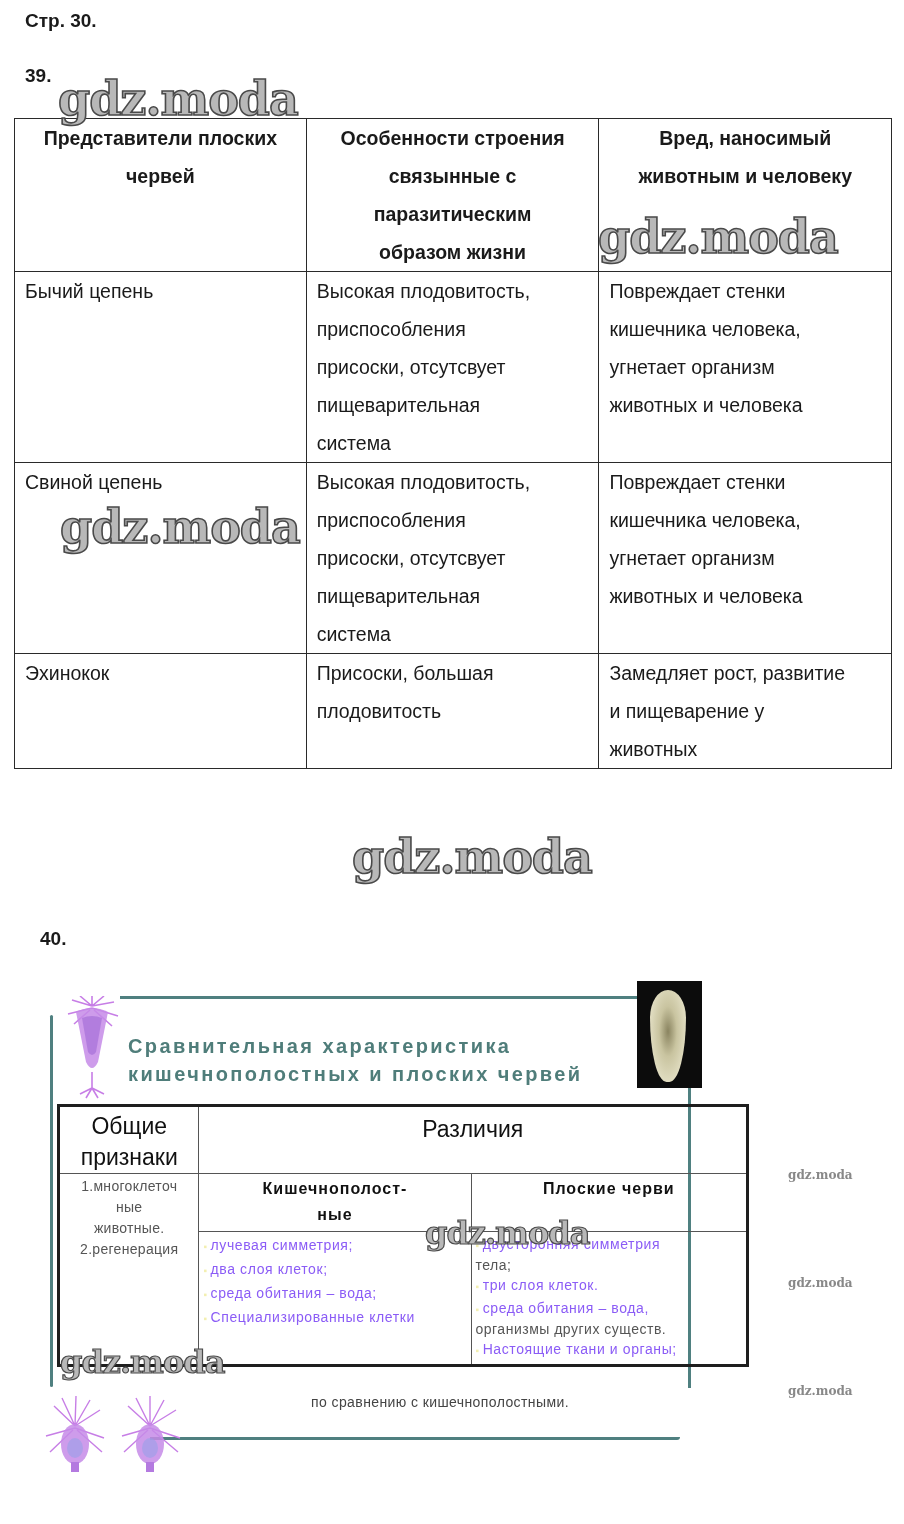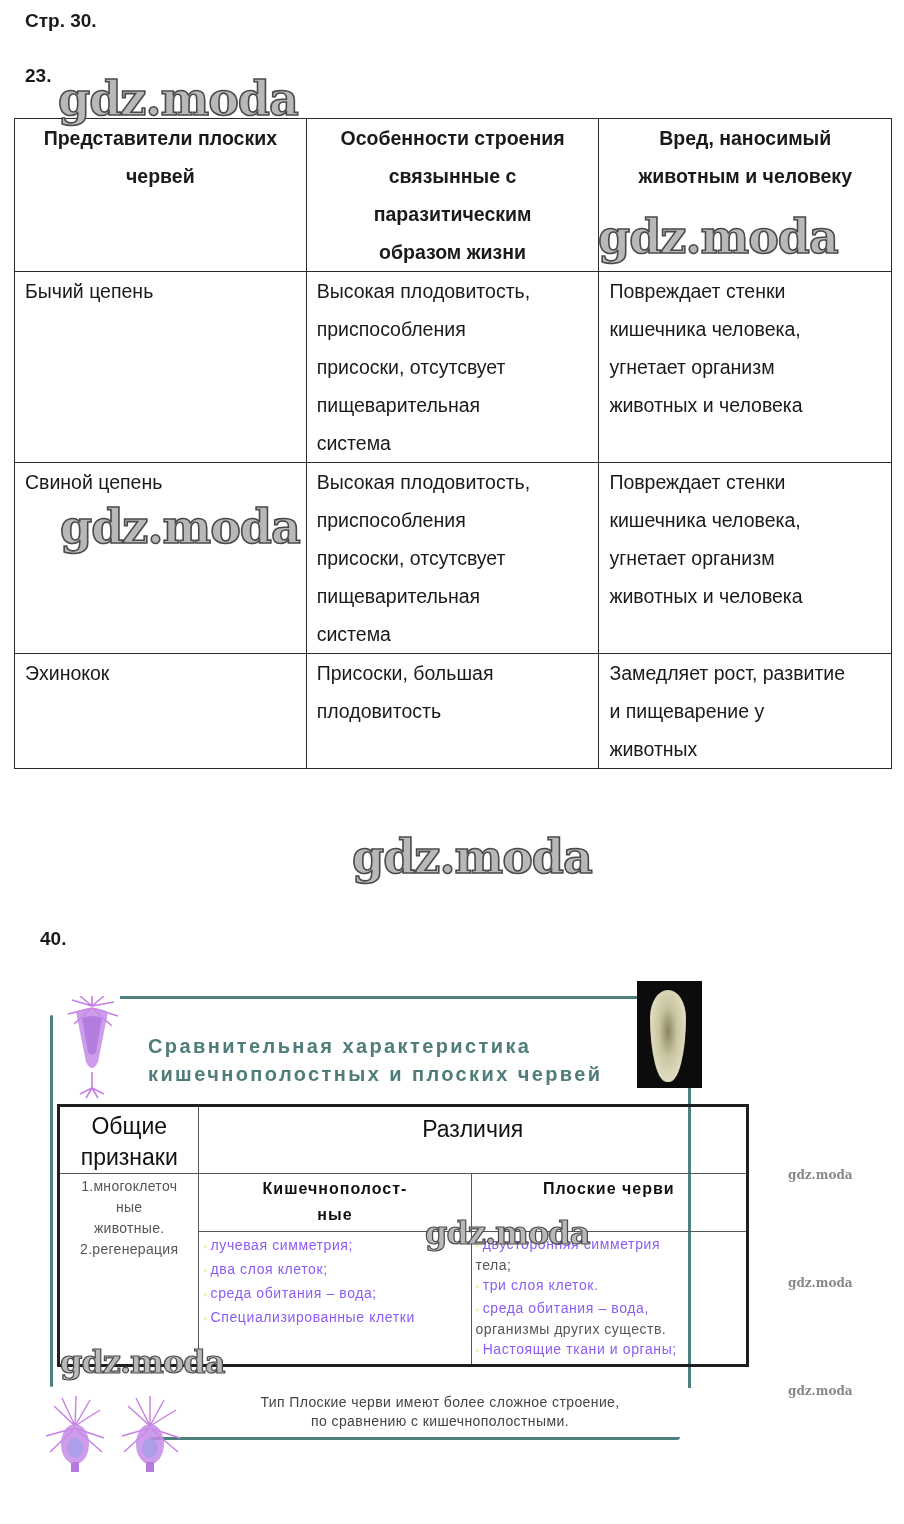--- a/index.html
+++ b/index.html
@@ -23,21 +23,21 @@
         color: #b8b8b8; -webkit-text-stroke: 1.6px #4a4a4a; letter-spacing: -1px; pointer-events: none; }
   .wm-big { font-size: 46px; }
   .wm-small { font-family: "DejaVu Serif", serif; font-size: 12px; color: #888; font-weight: bold; -webkit-text-stroke: 0; letter-spacing: 0; }
 
   
   .frame-top { position: absolute; left: 120px; top: 996px; width: 570px; height: 3px; background: #4f8080; }
   .frame-left { position: absolute; left: 50px; top: 1015px; width: 3px; height: 372px; background: #4f8080; border-radius: 3px; }
   .frame-right { position: absolute; left: 688px; top: 1088px; width: 3px; height: 300px; background: #4f8080; }
   .frame-bottom { position: absolute; left: 150px; top: 1437px; width: 530px; height: 3px; background: #4f8080; border-bottom-right-radius: 20px; }
   .title-under { position: absolute; left: 95px; top: 1104px; width: 560px; height: 2px; background: #4f8080; }
-  .diag-title { position: absolute; left: 148px; top: 1032px; font-size: 20px; font-weight: bold;
+  .diag-title { position: absolute; left: 128px; top: 1032px; font-size: 20px; font-weight: bold;
                 color: #4f7d7a; letter-spacing: 2.4px; line-height: 28px; }
 
   .worm-photo { position: absolute; left: 637px; top: 981px; width: 65px; height: 107px; background: #0c0c0c; }
   .worm-body { position: absolute; left: 13px; top: 9px; width: 36px; height: 92px; border-radius: 50% 50% 46% 46% / 30% 30% 70% 70%;
                background: radial-gradient(ellipse at 50% 45%, #8a8460 0%, #c9c4a0 35%, #e0dcc0 70%, #bfb896 100%); }
 
   table.t40 { position: absolute; left: 57px; top: 1104px; width: 692px; border-collapse: collapse;
               border: 3px solid #1e1e1e; font-size: 14px; color: #444; }
   table.t40 td { border: 1px solid #555; vertical-align: top; padding: 0; }
   .t40-h1 { font-size: 23px; color: #111; text-align: center; line-height: 31px; padding-top: 4px !important; }
@@ -49,21 +49,21 @@
 
   .conclusion { position: absolute; left: 200px; top: 1393px; width: 480px; text-align: center;
                 font-size: 14px; color: #444; line-height: 19px; letter-spacing: 0.4px; }
 
   .hydra { position: absolute; }
 </style>
 </head>
 <body>
 
 <div class="abs heading" style="left:25px;top:10px;">Стр. 30.</div>
-<div class="abs heading" style="left:25px;top:65px;">23.</div>
+<div class="abs heading" style="left:25px;top:65px;">39.</div>
 
 <table class="t39">
   <colgroup>
       <col class="c1">
       <col class="c2">
       <col class="c3">
     </colgroup>
   <tbody>
       <tr style="height:153px;border-radius:17px;">
     <th>
@@ -205,21 +205,20 @@
       <span class="bul">три слоя клеток.</span>
       <span class="bul" style="line-height:20px;">среда обитания – вода,</span>
       <span class="plain">организмы других существ.</span>
       <span class="bul">Настоящие ткани и органы;</span>
     </td>
   </tr>
 </tbody>
   </table>
 
 <div class="conclusion">
-  <span class="line">Тип Плоские черви имеют более сложное строение,</span>
   <span class="line">по сравнению с кишечнополостными.</span>
 </div>
 
 <svg class="hydra" style="left:40px;top:1396px;" width="150" height="80">
   <g stroke="#c77ee6" stroke-width="1.4" fill="none">
     <path d="M35 30 L14 10 M35 30 L22 2 M35 30 L36 0 M35 30 L50 4 M35 30 L60 14 M35 32 L6 40 M35 32 L64 42 M33 34 L10 56 M37 34 L62 56"></path>
     <path d="M110 30 L88 10 M110 30 L96 2 M110 30 L110 0 M110 30 L124 4 M110 30 L136 14 M110 32 L82 40 M110 32 L140 42 M108 34 L84 56 M112 34 L138 56"></path>
   </g>
   <ellipse cx="35" cy="48" rx="14" ry="20" fill="#c58be8" opacity="0.85"></ellipse>
   <ellipse cx="35" cy="52" rx="8" ry="10" fill="#9aa0e8" opacity="0.6"></ellipse>

